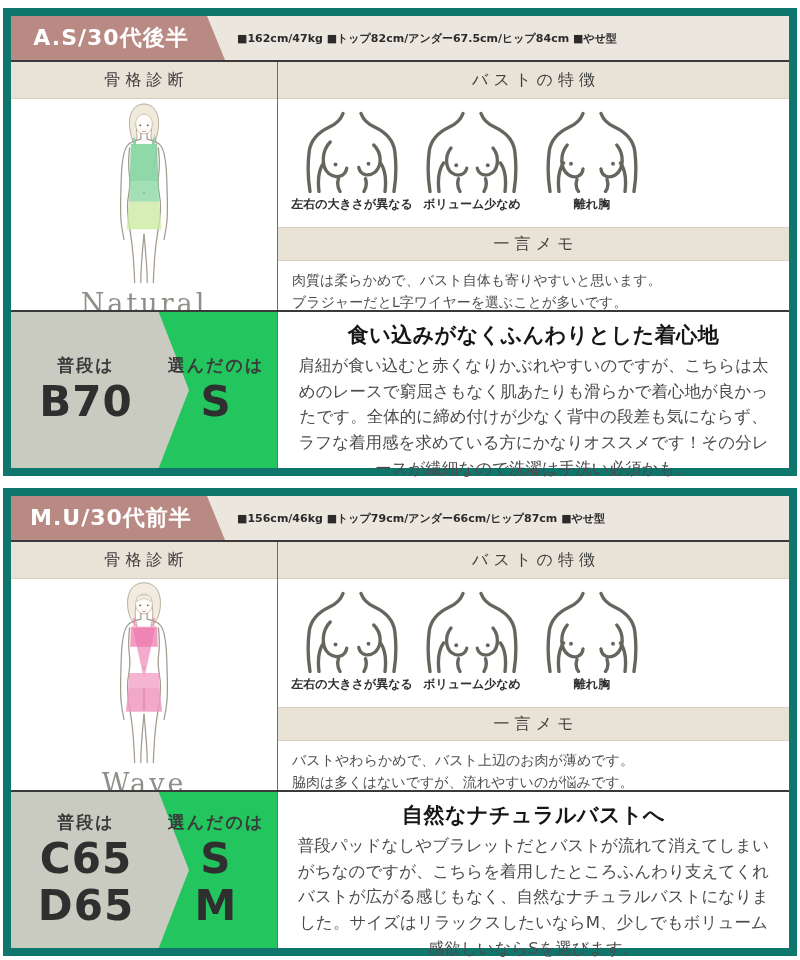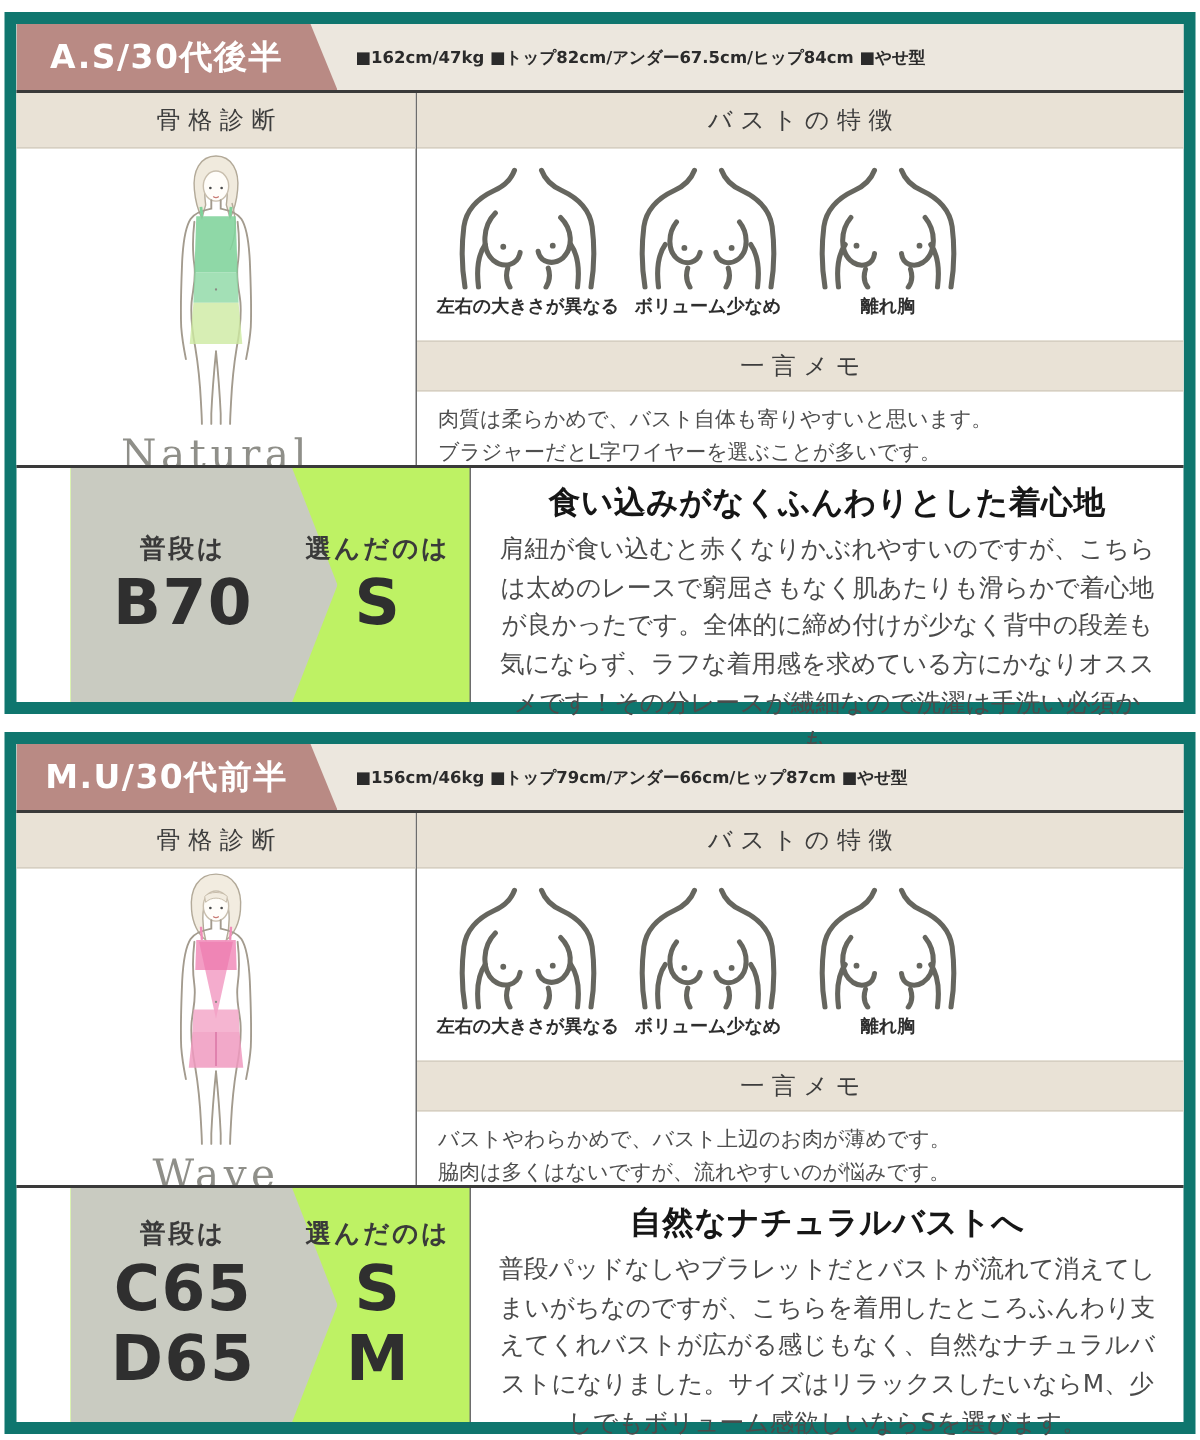--- a/index.html
+++ b/index.html
@@ -71,22 +71,22 @@
   }
 
   .memo{
     flex:1;padding:8px 14px 4px;box-sizing:border-box;
     font-size:14px;color:#4f4f4f;line-height:1.6;white-space:pre-line;
   }
 
   
   .card-bottom{flex:0 0 156px;border-top:2px solid #3a3a3a;display:flex;min-height:0;}
   .size-col{
-    flex:0 0 266px;width:266px;position:relative;background:#bef264;
-    border-right:1px solid #6d6d6d;display:flex;overflow:hidden;margin-left:36px;
+    flex:0 0 266px;width:266px;position:relative;background:#22c55e;
+    border-right:1px solid #6d6d6d;display:flex;overflow:hidden;
   }
   .chevron{
     position:absolute;left:0;top:0;bottom:0;width:178px;background:#c9cbc1;
     clip-path:polygon(0 0, 83% 0, 100% 50%, 83% 100%, 0 100%);
   }
   .size-part{
     position:relative;z-index:1;display:flex;flex-direction:column;
     align-items:center;justify-content:center;
   }
   .size-part.left{width:150px;}

